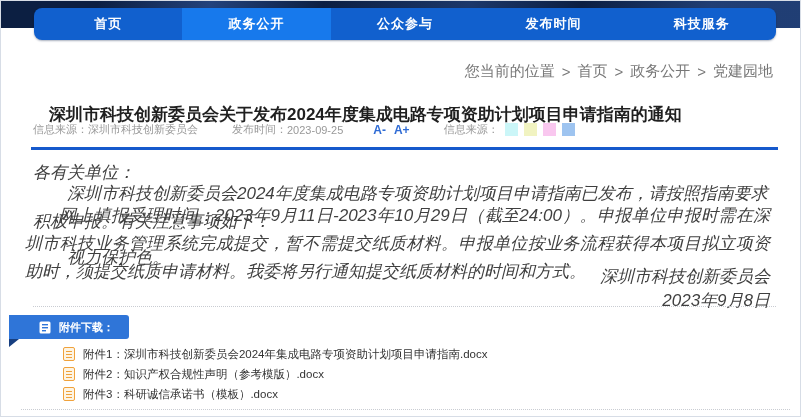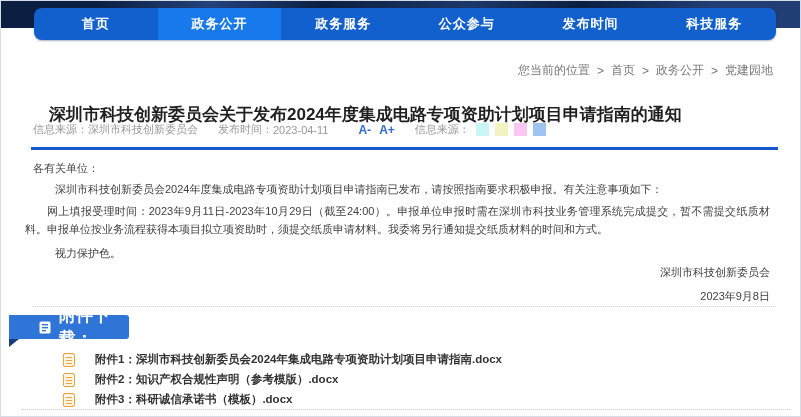--- a/index.html
+++ b/index.html
@@ -29,92 +29,91 @@
   }
   .nav-tab{
     flex:1 1 0;display:flex;align-items:center;justify-content:center;
     color:#ffffff;font-size:13px;font-weight:bold;letter-spacing:1px;
     cursor:pointer;white-space:nowrap;
   }
   .nav-tab.active{background:#1779ec;}
   
   .breadcrumb{
     position:absolute;top:61px;right:27px;
-    font-size:12px;color:#777777;display:flex;gap:7px;align-items:center;
+    font-size:15px;color:#777777;display:flex;gap:7px;align-items:center;
   }
   .breadcrumb a{color:#777777;text-decoration:none;cursor:pointer;}
   
   .title{
     position:absolute;left:32px;top:87px;width:740px;margin:16px;
     font-size:17px;font-weight:bold;color:#1f1f1f;line-height:1.3;
   }
   .meta{
     position:absolute;left:32px;top:121px;width:745px;
     font-size:11px;color:#999999;display:flex;align-items:center;white-space:nowrap;
   }
-  .meta .gap-lg{margin-left:20px;}
+  .meta .gap-lg{margin-left:34px;}
   .font-btn{
     color:#2e6bd5;font-size:12px;font-weight:bold;text-decoration:none;cursor:pointer;margin-left:8px;
   }
   .font-btn.first{margin-left:30px;}
   .swatches{display:flex;gap:6px;margin-left:6px;}
   .swatch{width:13px;height:13px;display:inline-block;cursor:pointer;}
   .blue-rule{
     position:absolute;left:30px;top:146px;width:747px;height:3px;background:#1659cc;
   }
   .doc-text{
-    position:absolute;font-size:11px;color:#3f3f3f;margin:0;line-height:1.65;
+    position:absolute;font-size:17px;color:#3f3f3f;margin:0;line-height:1.65;font-style:italic;
   }
   .salutation{left:32px;top:158px;}
   .para1{left:32px;top:179px;width:745px;text-indent:2em;}
   .para2{left:24px;top:201px;width:745px;text-indent:2em;text-align:justify;}
   .para3{left:32px;top:243px;text-indent:2em;}
   .sig{top:262px;right:30px;text-align:right;}
   .sig-date{top:286px;right:30px;text-align:right;}
   
   .dotted{position:absolute;border-top:1px dotted #c9ccd2;height:0;}
   .dotted-top{left:32px;right:24px;top:305px;}
   .dotted-bottom{left:20px;right:10px;top:408px;}
   
   .attach-header{
     position:absolute;left:8px;top:314px;width:120px;height:24px;
     background:#2f75d8;border-radius:0 3px 3px 0;
     display:flex;align-items:center;gap:8px;padding-left:30px;box-sizing:border-box;
-    color:#ffffff;font-size:17px;font-weight:bold;cursor:pointer;
+    color:#ffffff;font-size:11px;font-weight:bold;cursor:pointer;
   }
   .attach-fold{
     position:absolute;left:8px;top:338px;width:0;height:0;
     border-top:8px solid #173f80;border-right:10px solid transparent;
   }
   .attach-doc-icon{display:inline-flex;width:12px;height:13px;}
   .attach-list{position:absolute;left:62px;top:346px;margin:0;padding:0;list-style:none;}
   .attach-item{
-    display:flex;align-items:flex-end;gap:20px;height:20px;
-    font-size:11.5px;color:#333333;white-space:nowrap;cursor:pointer;font-weight:bold;
+    display:flex;align-items:flex-start;gap:8px;height:20px;
+    font-size:11.5px;color:#333333;white-space:nowrap;cursor:pointer;
   }
   .attach-item a{color:#333333;text-decoration:none;}
   .file-icon{
     width:12px;height:14px;flex:0 0 12px;
     border:1px solid #f0a23c;border-radius:2px;background:#fdf4e3;
     box-sizing:border-box;position:relative;
   }
   .file-icon::before{
     content:"";position:absolute;left:2px;right:2px;top:3px;height:7px;
     background:repeating-linear-gradient(#f0a23c 0 1px, transparent 1px 3px);
   }
 </style>
 </head>
 <body>
 
 <div class="top-band"></div>
 
 <nav class="nav-pill">
   <div class="nav-tab">首页</div>
   <div class="nav-tab active">政务公开</div>
-  <div class="nav-tab">政务服务</div>
   <div class="nav-tab">公众参与</div>
   <div class="nav-tab">发布时间</div>
   <div class="nav-tab">科技服务</div>
 </nav>
 
 <div class="breadcrumb">
   <span>您当前的位置</span>
   <span>&gt;</span>
   <a>首页</a>
   <span>&gt;</span>
@@ -122,21 +121,21 @@
   <span>&gt;</span>
   <a>党建园地</a>
 </div>
 
 <h1 class="title">深圳市科技创新委员会关于发布2024年度集成电路专项资助计划项目申请指南的通知</h1>
 
 <div class="meta">
   <span>信息来源：</span>
   <span>深圳市科技创新委员会</span>
   <span class="gap-lg">发布时间：</span>
-  <span>2023-04-11</span>
+  <span>2023-09-25</span>
   <a class="font-btn first">A-</a>
   <a class="font-btn">A+</a>
   <span class="gap-lg">信息来源：</span>
   <span class="swatches">
     <span class="swatch" style="background-color: rgb(203, 246, 248);"></span>
     <span class="swatch" style="background-color: rgb(241, 243, 193);"></span>
     <span class="swatch" style="background-color: rgb(249, 199, 239);"></span>
     <span class="swatch" style="background-color: rgb(158, 196, 240);"></span>
   </span>
 </div>

